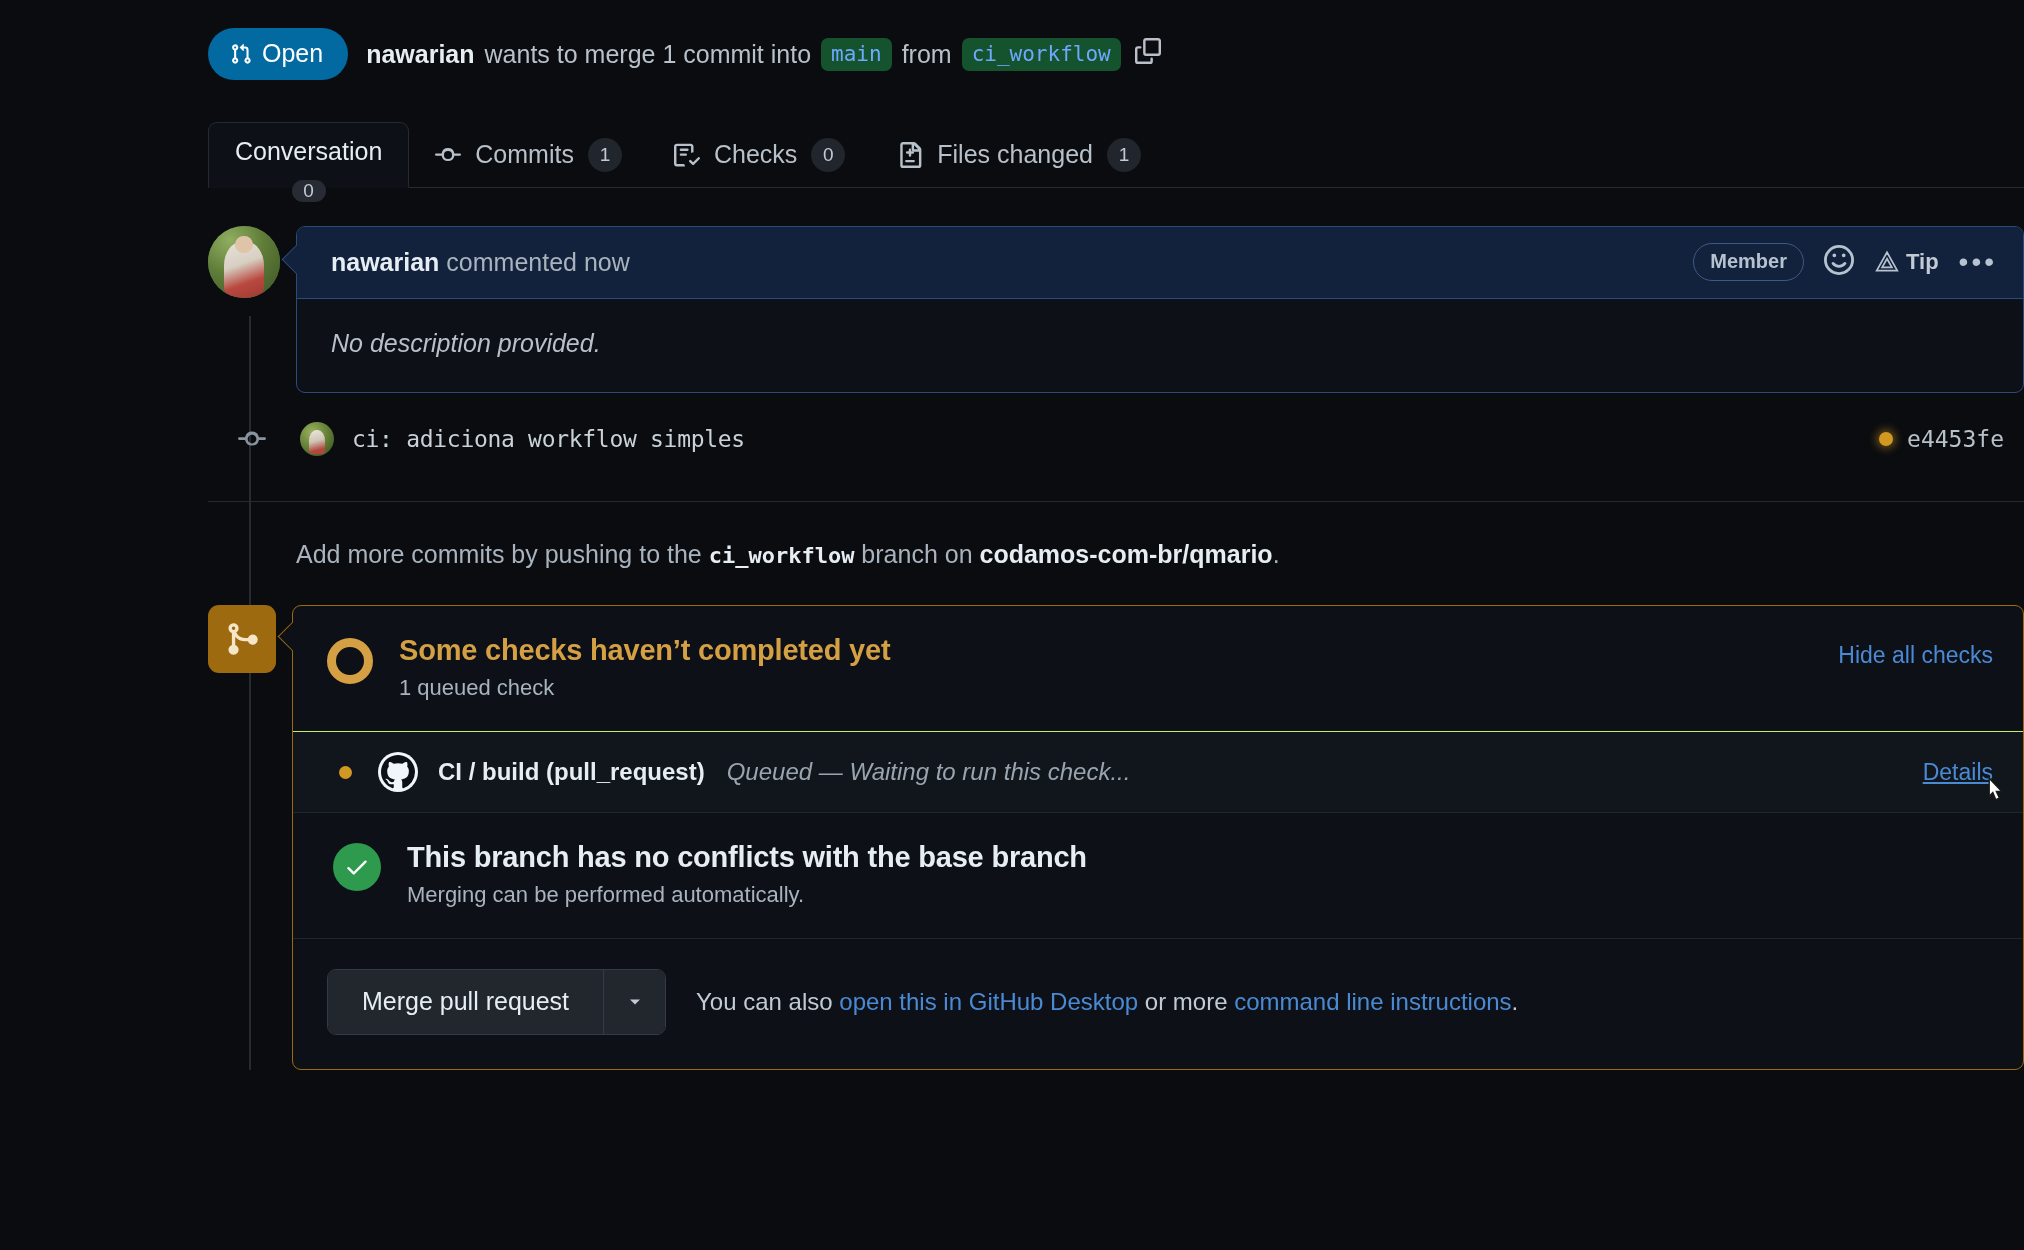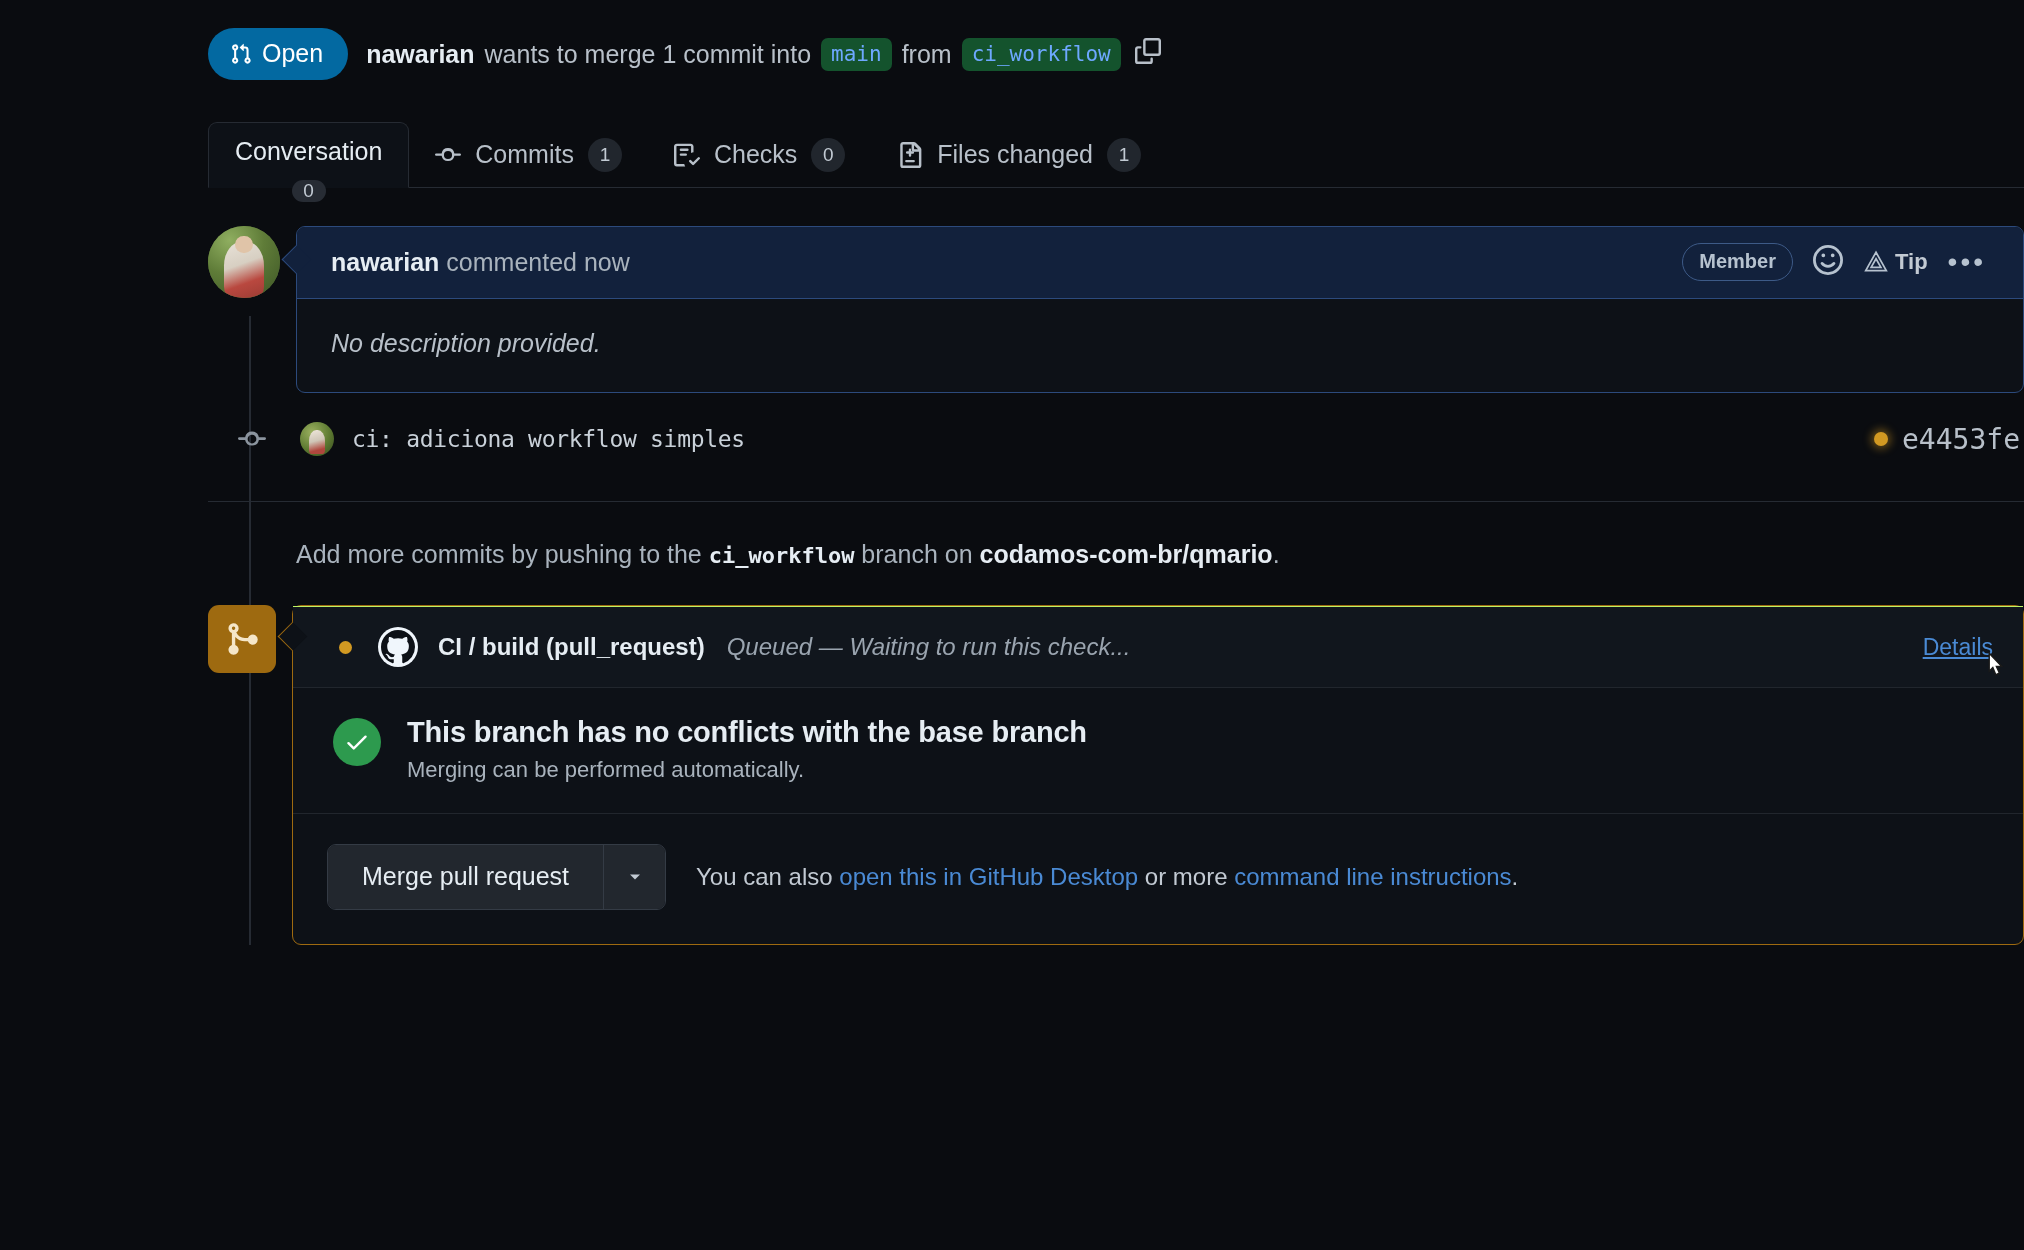--- a/index.html
+++ b/index.html
@@ -90,21 +90,21 @@
   .comment-box::before {
     content: ""; position: absolute; left: -11px; top: 22px;
     width: 20px; height: 20px; background: #12213c;
     border-left: 1px solid #2c4a7c; border-bottom: 1px solid #2c4a7c;
     transform: rotate(45deg);
   }
   .comment-head {
     background: #12213c; border-bottom: 1px solid #2c4a7c;
     border-radius: 8px 8px 0 0;
     display: flex; align-items: center; justify-content: space-between;
-    padding: 16px 37px 17px 34px;
+    padding: 16px 26px 17px 34px;
   }
   .comment-head .who { font-size: 25px; color: #a9b3bd; }
   .comment-head .who b { color: #e6edf3; font-weight: 600; }
   .head-right { display: flex; align-items: center; gap: 20px; }
   .member-badge {
     border: 1px solid #3d5a87; color: #b6c2cf; border-radius: 999px;
     font-size: 20px; padding: 6px 16px 7px; font-weight: 600;
   }
   .tip-chip { display: inline-flex; align-items: center; gap: 6px; color: #c2cad3; font-size: 22px; font-weight: 600; }
   .kebab { color: #b6c2cf; font-size: 28px; letter-spacing: 3px; line-height: 1; }
@@ -122,22 +122,22 @@
     position: relative; overflow: hidden; flex: 0 0 34px;
   }
   .commit-avatar .p { position:absolute; left:26%; top:24%; width:48%; height:70%;
     background: linear-gradient(165deg,#efe7db 0%, #cfc6b7 45%, #b0473d 80%); border-radius:45% 45% 18% 18%; }
   .commit-msg {
     margin-left: 18px; font-family: "DejaVu Sans Mono", monospace;
     font-size: 23px; color: #c9d1d9; letter-spacing: -0.3px;
   }
   .commit-sha {
     margin-left: auto; display: flex; align-items: center; gap: 14px;
-    font-family: "DejaVu Sans Mono", monospace; font-size: 28px; color: #b8c0c9;
-    padding-right: 4px;
+    font-family: "DejaVu Sans Mono", monospace; font-size: 23px; color: #b8c0c9;
+    padding-right: 20px;
   }
   .sha-dot { width: 14px; height: 14px; border-radius: 50%; background: #d29922; box-shadow: 0 0 9px 3px rgba(210,153,34,.45); }
 
   .hr { border-top: 1px solid #262b33; margin: 34px 0 0 0; width: 1816px; }
 
   .push-note { font-size: 25px; color: #a9b3bd; margin: 38px 0 0 88px; }
   .push-note b { color: #e6edf3; font-weight: 700; }
   .push-note code { font-family: "DejaVu Sans Mono", monospace; color: #e6edf3; font-size: 22px; font-weight: 700; }
 
   
@@ -332,20 +332,28 @@
     </div>
 
     <div class="merge-wrap">
       <div class="merge-badge">
         <svg width="36" height="36" viewBox="0 0 16 16" fill="#f5e6c8">
           <path d="M5 3.254V3.25v.005a.75.75 0 110-.005v.004zm.45 1.9a2.25 2.25 0 10-1.95.218v5.256a2.25 2.25 0 101.5 0V7.123A5.735 5.735 0 009.25 9h1.378a2.251 2.251 0 100-1.5H9.25a4.25 4.25 0 01-3.8-2.346zM12.75 7.5a.75.75 0 100 1.5.75.75 0 000-1.5zm-8.5 4.5a.75.75 0 100 1.5.75.75 0 000-1.5z"></path>
         </svg>
       </div>
 
       <div class="merge-box">
+        <div class="merge-head">
+          <span class="ring"></span>
+          <span class="merge-head-text">
+            <div class="merge-head-title">Some checks haven’t completed yet</div>
+            <div class="merge-head-sub">1 queued check</div>
+          </span>
+          <span class="hide-link">Hide all checks</span>
+        </div>
 
         <div class="check-row">
           <span class="check-dot"></span>
           <span class="gh-mark">
             <svg width="34" height="34" viewBox="0 0 16 16" fill="#0d1117">
               <path d="M8 0C3.58 0 0 3.58 0 8c0 3.54 2.29 6.53 5.47 7.59.4.07.55-.17.55-.38 0-.19-.01-.82-.01-1.49-2.01.37-2.53-.49-2.69-.94-.09-.23-.48-.94-.82-1.13-.28-.15-.68-.52-.01-.53.63-.01 1.08.58 1.23.82.72 1.21 1.87.87 2.33.66.07-.52.28-.87.51-1.07-1.78-.2-3.64-.89-3.64-3.95 0-.87.31-1.59.82-2.15-.08-.2-.36-1.02.08-2.12 0 0 .67-.21 2.2.82.64-.18 1.32-.27 2-.27s1.36.09 2 .27c1.53-1.04 2.2-.82 2.2-.82.44 1.1.16 1.92.08 2.12.51.56.82 1.27.82 2.15 0 3.07-1.87 3.75-3.65 3.95.29.25.54.73.54 1.48 0 1.07-.01 1.93-.01 2.2 0 .21.15.46.55.38A8.01 8.01 0 0016 8c0-4.42-3.58-8-8-8z"></path>
             </svg>
           </span>
           <span class="check-name">CI / build (pull_request)</span>
           <span class="check-status">Queued — Waiting to run this check...</span>

